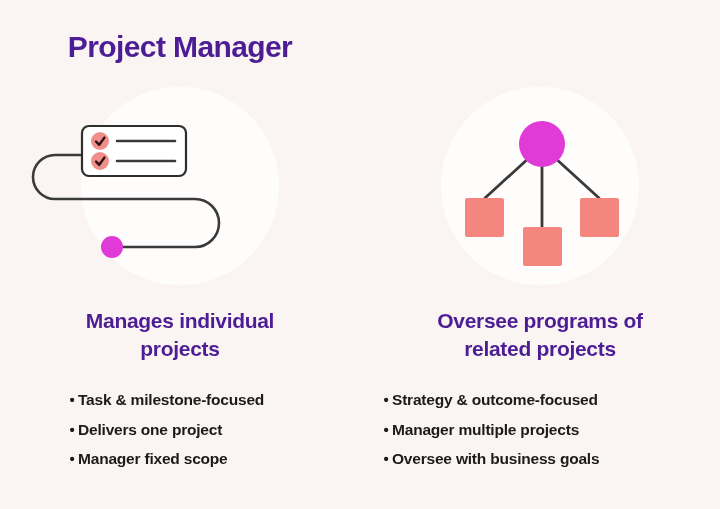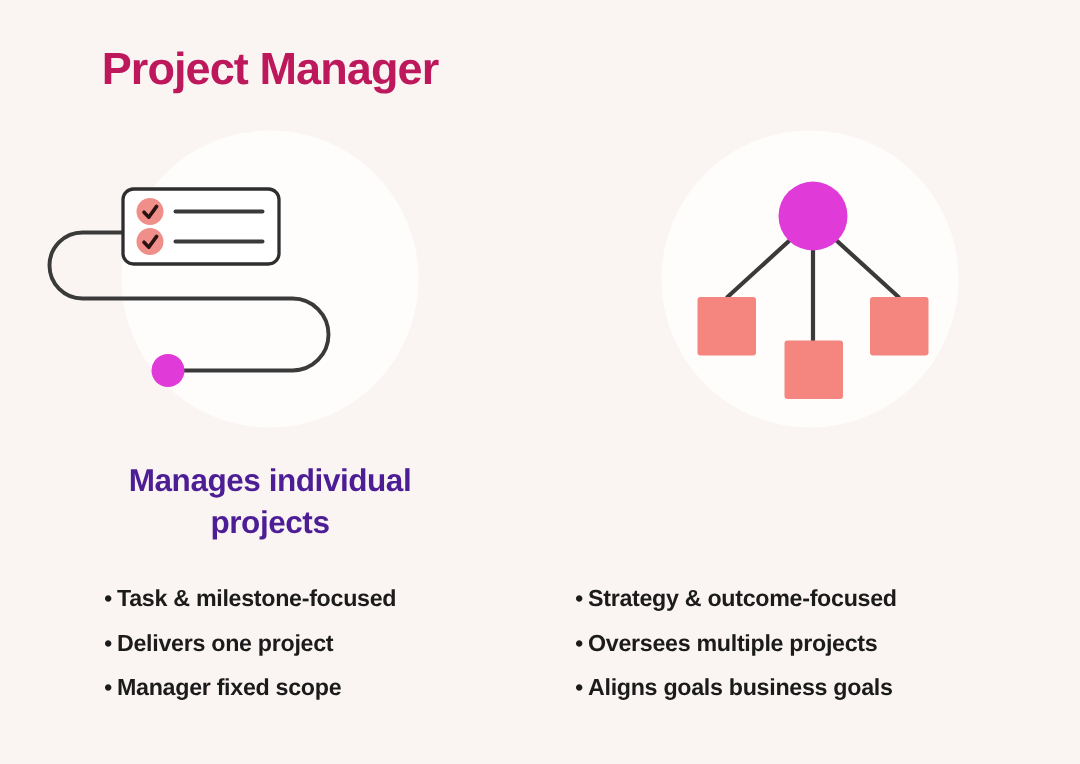--- a/index.html
+++ b/index.html
@@ -29,21 +29,21 @@
   
   .col-title {
     position: absolute;
     top: 30px;
     left: 0;
     width: 100%;
     text-align: center;
     font-size: 30px;
     font-weight: bold;
     letter-spacing: -0.6px;
-    color: #be185d;
+    color: #4c1d95;
     font-family: "Liberation Sans", sans-serif;
   }
 
   
   .illus {
     position: absolute;
     top: 85px;
     left: 0;
     width: 360px;
     height: 210px;
@@ -173,30 +173,32 @@
         <line x1="194" y1="72" x2="239" y2="113" stroke="#3a3a3a" stroke-width="2.8" stroke-linecap="round"></line>
 
         <circle cx="182" cy="59" r="23" fill="#e03ad8"></circle>
 
         <rect x="105" y="113" width="39" height="39" rx="2" ry="2" fill="#f4867f"></rect>
         <rect x="163" y="142" width="39" height="39" rx="2" ry="2" fill="#f4867f"></rect>
         <rect x="220" y="113" width="39" height="39" rx="2" ry="2" fill="#f4867f"></rect>
       </svg>
     </div>
 
+    <div class="subhead">Oversee programs of
+related projects</div>
 
     <ul class="bullets">
       <li>
         <span class="bullet-dot">•</span>
         <span>Strategy &amp; outcome-focused</span>
       </li>
       <li>
         <span class="bullet-dot">•</span>
-        <span>Oversees multiple projects</span>
-      </li>
-      <li>
-        <span class="bullet-dot">•</span>
-        <span>Aligns goals business goals</span>
+        <span>Manager multiple projects</span>
+      </li>
+      <li>
+        <span class="bullet-dot">•</span>
+        <span>Oversee with business goals</span>
       </li>
     </ul>
   </div>
 
 </div>
 
 </body></html>

